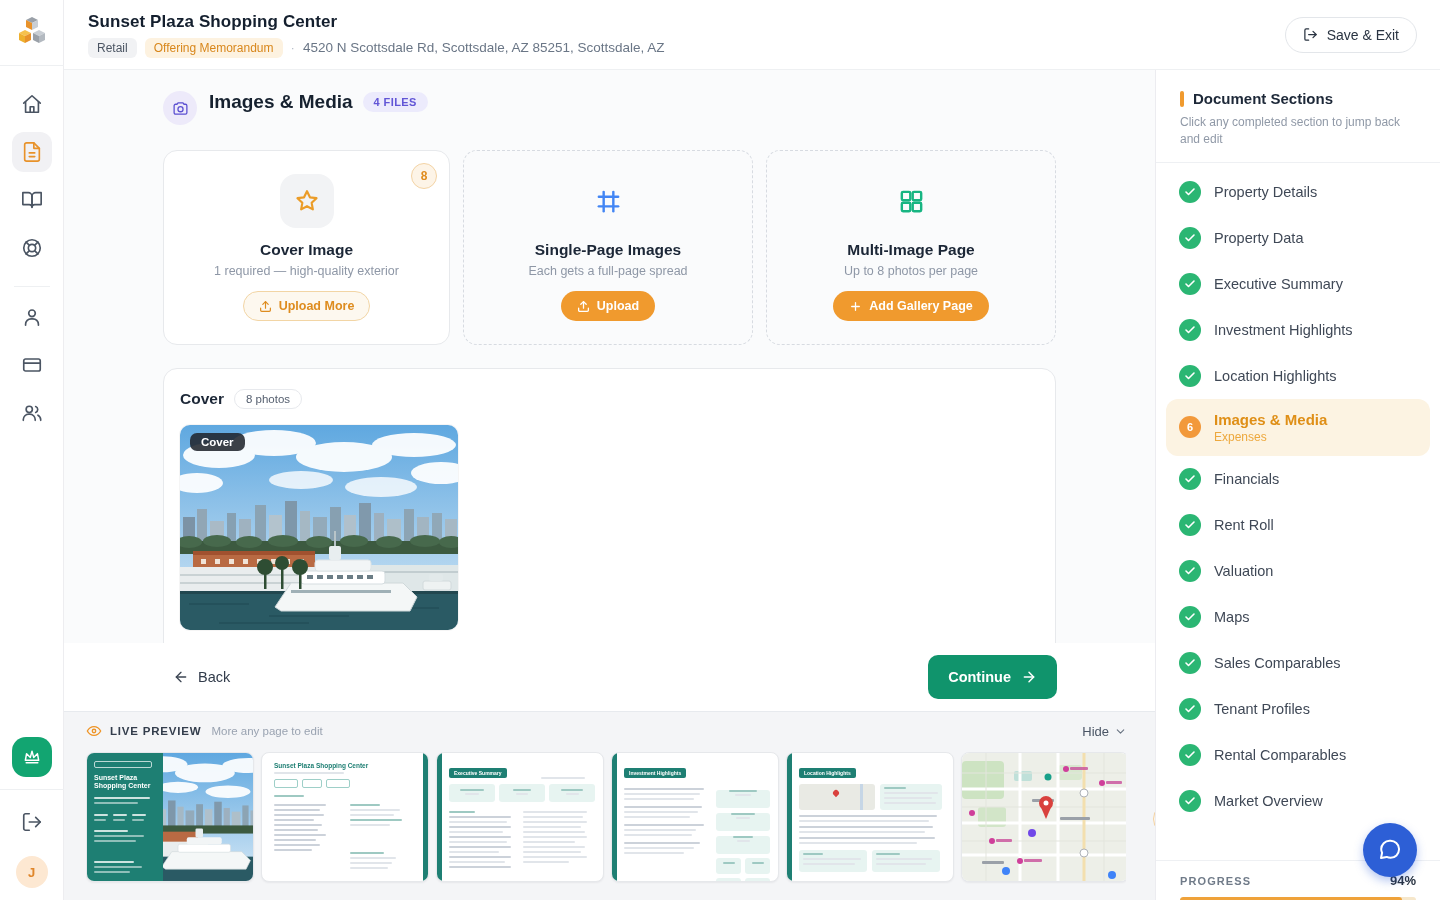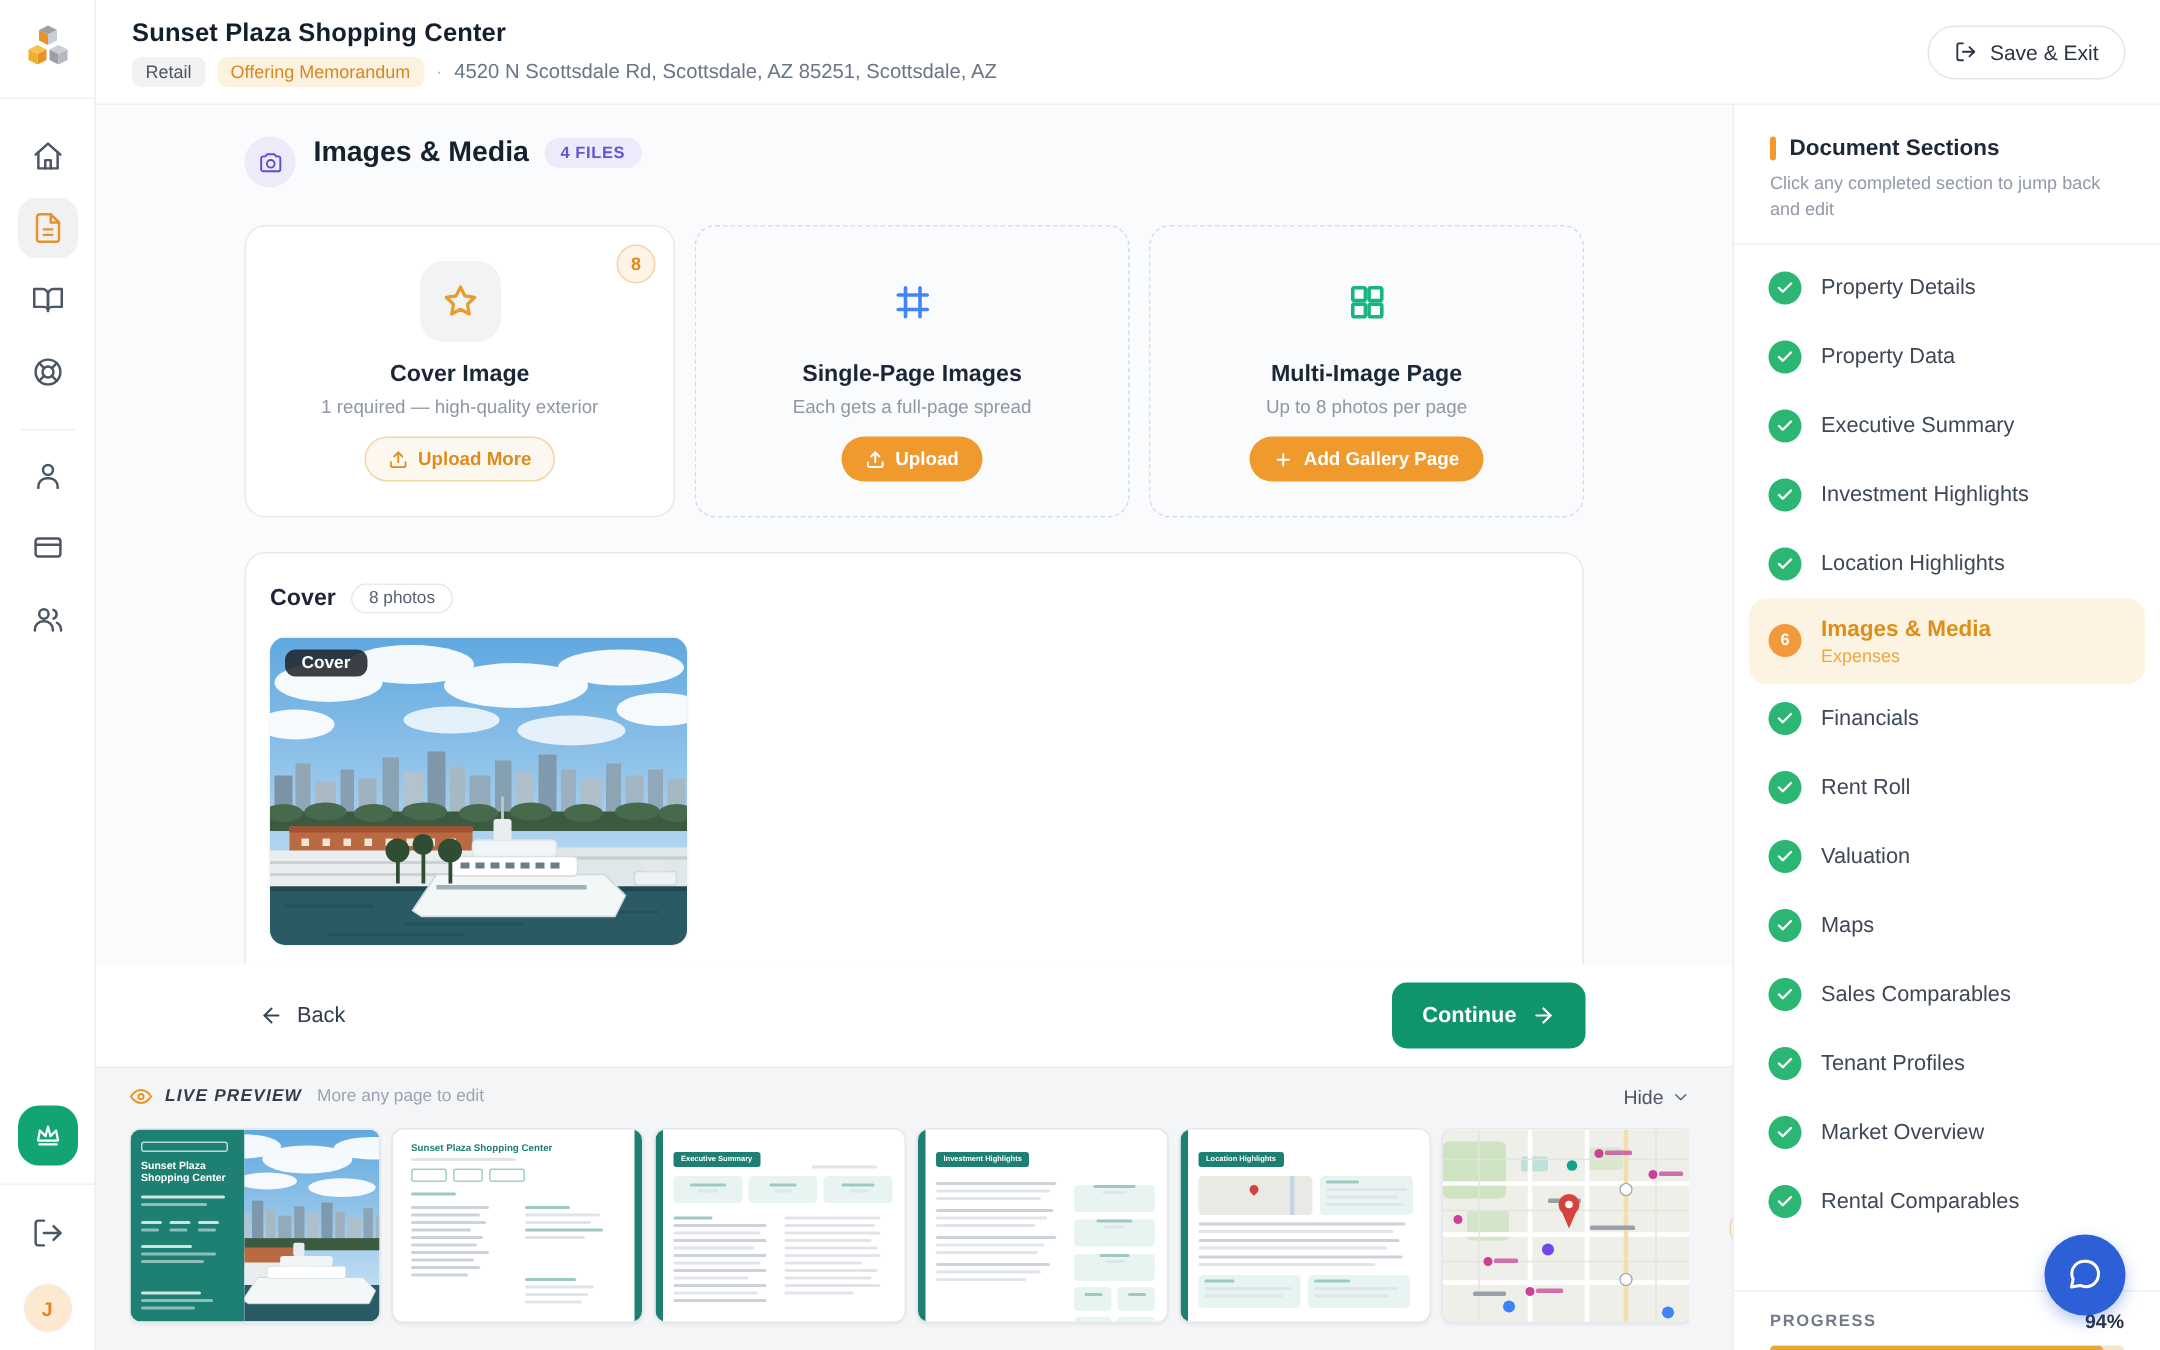--- a/index.html
+++ b/index.html
@@ -75,21 +75,21 @@
   .back-btn { display:flex; align-items:center; gap:9px; font-size:14.5px; color:#323c4b; }
   .back-btn svg { width:16px; height:16px; stroke:#3c4553; fill:none; stroke-width:2; stroke-linecap:round; stroke-linejoin:round; }
   .continue-btn { display:flex; align-items:center; gap:10px; background:#10946c; color:#fff; font-size:14.5px; font-weight:700; height:44px; padding:0 20px; border-radius:10px; }
   .continue-btn svg { width:16px; height:16px; stroke:#fff; fill:none; stroke-width:2.2; stroke-linecap:round; stroke-linejoin:round; }
 
   
   .preview { height:188px; background:#f4f5f7; position:relative; }
   .preview-head { display:flex; align-items:center; padding:11px 28px 0 22px; }
   .preview-head .eye { width:16px; height:16px; margin-right:8px; }
   .preview-head .eye svg { width:16px; height:16px; stroke:#ef9426; fill:none; stroke-width:2; }
-  .lp-label { font-size:11.5px; font-weight:800; color:#333d4c; letter-spacing:.8px;font-style:italic; }
+  .lp-label { font-size:11.5px; font-weight:800; color:#333d4c; letter-spacing:.8px; }
   .lp-hint { font-size:11.5px; color:#9aa3b1; margin-left:10px; }
   .hide-btn { margin-left:auto; display:flex; align-items:center; gap:5px; font-size:13px; color:#4a5565; }
   .hide-btn svg { width:13px; height:13px; stroke:#6a7482; fill:none; stroke-width:2; stroke-linecap:round; stroke-linejoin:round; }
   .thumbs { position:absolute; left:22px; top:40px; width:1040px; height:136px; display:flex; gap:7px; overflow:hidden; }
   .thumb { flex:0 0 168px; width:168px; height:130px; background:#fff; border:1px solid #e6e8eb; border-radius:8px; box-shadow:0 1px 2px rgba(16,24,40,.06); position:relative; overflow:hidden; }
   .next-btn { position:absolute; left:1089px; top:91px; width:32px; height:32px; border-radius:50%; background:#fff8ef; border:1px solid #f3d1a0; display:flex; align-items:center; justify-content:center; z-index:5; }
   .next-btn svg { width:14px; height:14px; stroke:#e08c1d; fill:none; stroke-width:2.4; stroke-linecap:round; stroke-linejoin:round; }
 
   
   .b { height:2px; border-radius:1px; background:#ccd2da; margin-top:3px; }
@@ -905,29 +905,29 @@
           </svg>
         </span>
     <span class="sec-texts"><span class="sec-label">Tenant Profiles</span></span>
   </div>
       <div class="sec-row">
     <span class="sec-badge">
           <svg viewBox="0 0 24 24" fill="none" stroke="#fff" stroke-width="3.2" stroke-linecap="round" stroke-linejoin="round">
             <polyline points="20 6 9 17 4 12"></polyline>
           </svg>
         </span>
+    <span class="sec-texts"><span class="sec-label">Rental Comparables</span></span>
+  </div>
+      <div class="sec-row">
+    <span class="sec-badge">
+          <svg viewBox="0 0 24 24" fill="none" stroke="#fff" stroke-width="3.2" stroke-linecap="round" stroke-linejoin="round">
+            <polyline points="20 6 9 17 4 12"></polyline>
+          </svg>
+        </span>
     <span class="sec-texts"><span class="sec-label">Market Overview</span></span>
-  </div>
-      <div class="sec-row">
-    <span class="sec-badge">
-          <svg viewBox="0 0 24 24" fill="none" stroke="#fff" stroke-width="3.2" stroke-linecap="round" stroke-linejoin="round">
-            <polyline points="20 6 9 17 4 12"></polyline>
-          </svg>
-        </span>
-    <span class="sec-texts"><span class="sec-label">Rental Comparables</span></span>
   </div>
     </div>
   <div class="progress-wrap">
     <div class="progress-row">
       <span class="progress-label">PROGRESS</span>
       <span class="progress-value">94%</span>
     </div>
     <div class="progress-track">
       <div class="progress-fill" style="width: 94%;"></div>
     </div>

